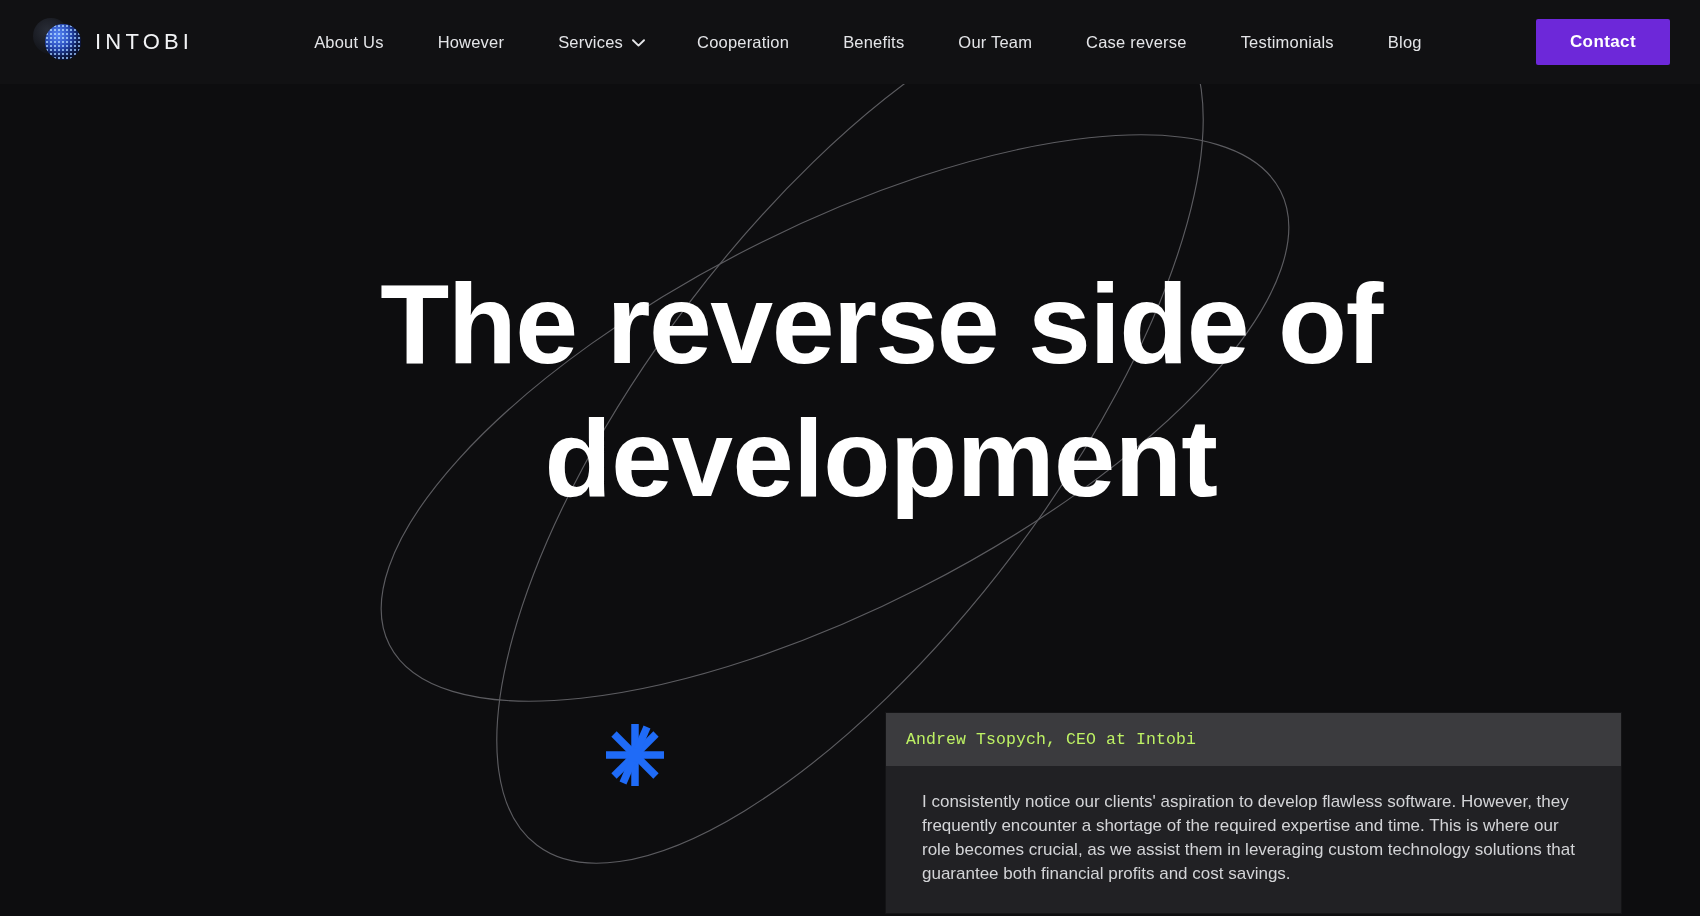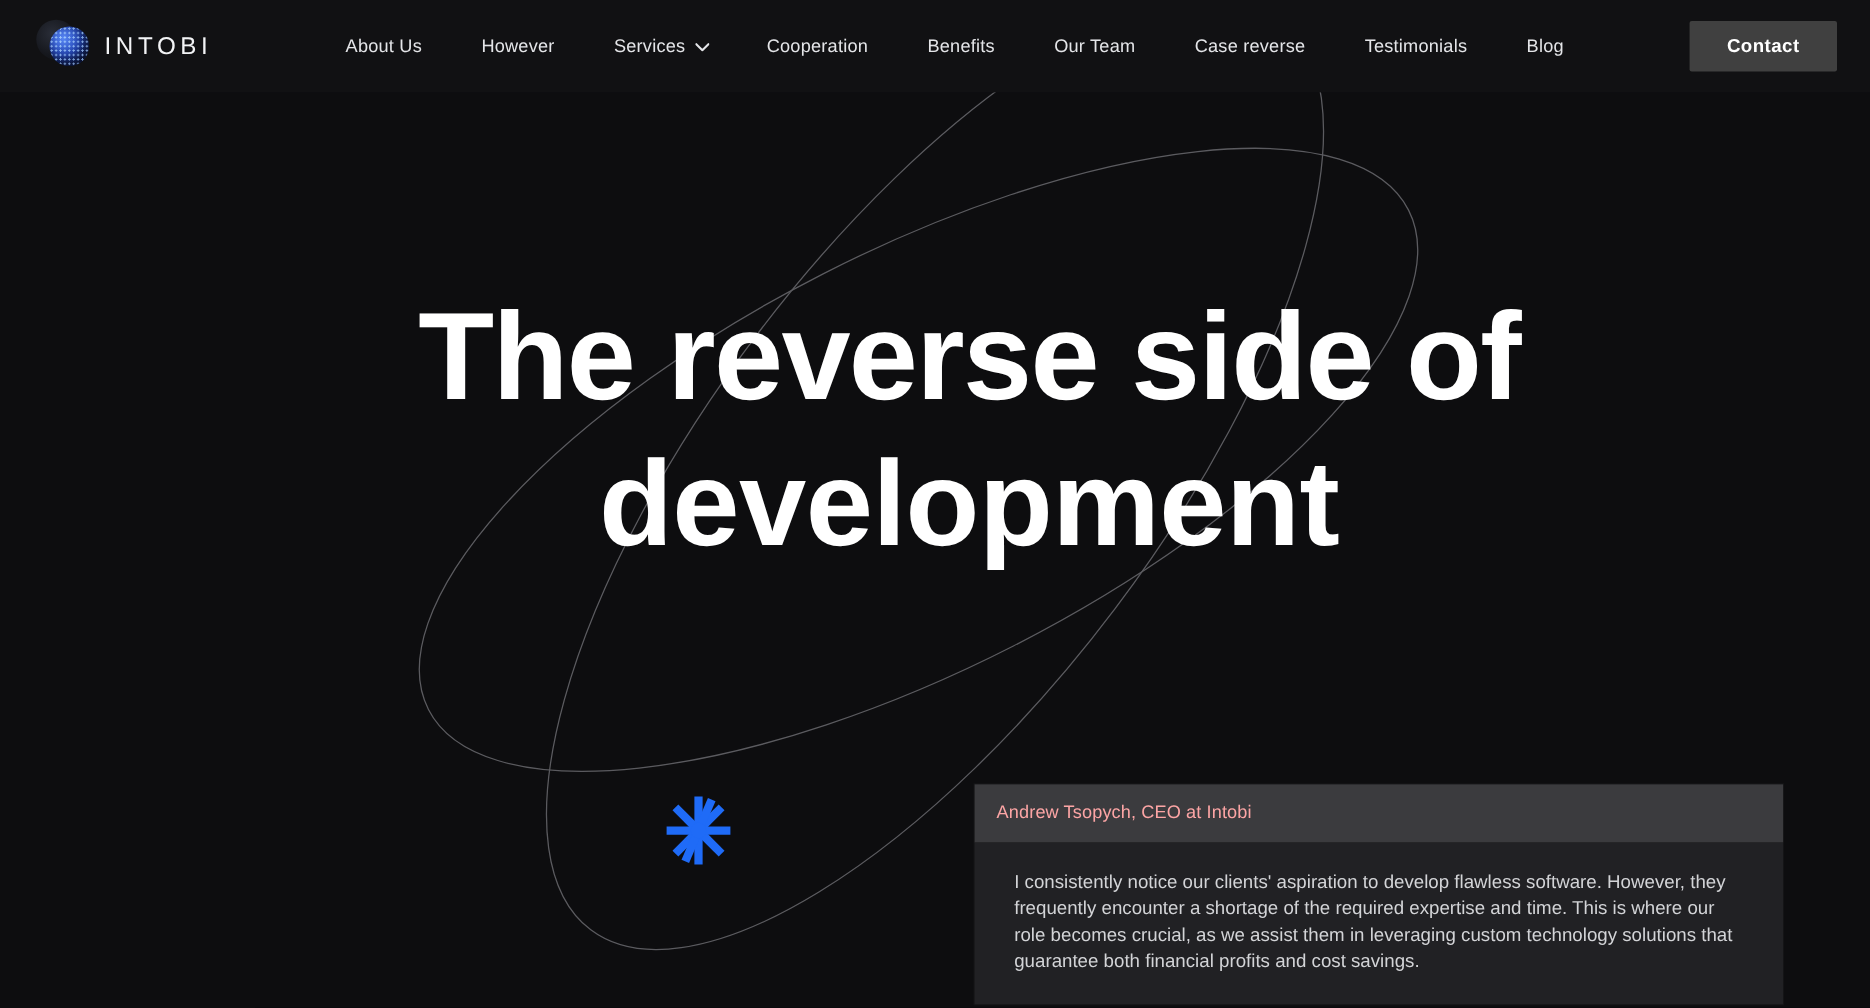--- a/index.html
+++ b/index.html
@@ -38,21 +38,21 @@
   #nav-links { display:flex; align-items:flex-start; margin-left:100px; gap:12px; }
   .nav-link {
     color:#e4e5e8; font-size:16.5px; letter-spacing:.2px;
     padding:0 21px; white-space:nowrap; cursor:pointer; text-decoration:none;
     display:flex; align-items:center; gap:9px;
   }
   .chev { display:inline-block; width:11px; height:7px; position:relative; }
   .chev svg { display:block; }
   #contact-btn {
     position:absolute; right:30px; top:19px;
-    background:#404040; color:#fff; border:none;
+    background:#6d28d9; color:#fff; border:none;
     font-family:"Liberation Sans", sans-serif;
     font-size:17px; font-weight:700; letter-spacing:.4px;
     padding:13px 34px; border-radius:2px; cursor:pointer;
   }
 
   
   #orbits { position:absolute; left:0; top:0; width:1700px; height:916px; z-index:5; pointer-events:none; }
 
   
   #hero { position:absolute; left:0; top:0; width:1700px; z-index:20; text-align:center;margin-left:31px; }
@@ -74,21 +74,21 @@
   
   #star { position:absolute; left:602px; top:722px; width:66px; height:66px; z-index:25; }
 
   
   #testimonial {
     position:absolute; left:886px; top:713px; width:735px; z-index:30;
     box-shadow:0 0 0 1px rgba(255,255,255,0.03);
   }
   #testimonial-header {
     background:#3b3b3e; padding:17px 20px;
-    color:#fca5a5; font-size:16.5px; font-weight:400; letter-spacing:.1px;
+    color:#bef264; font-size:16.5px; font-weight:400; letter-spacing:.1px;font-family:Liberation Mono, monospace;
   }
   #testimonial-body {
     background:#212124; padding:24px 36px 26px;
     color:#d3d4d7; font-size:17px; line-height:1.42;
   }
 </style>
 </head>
 <body>
 
 <div id="page">

